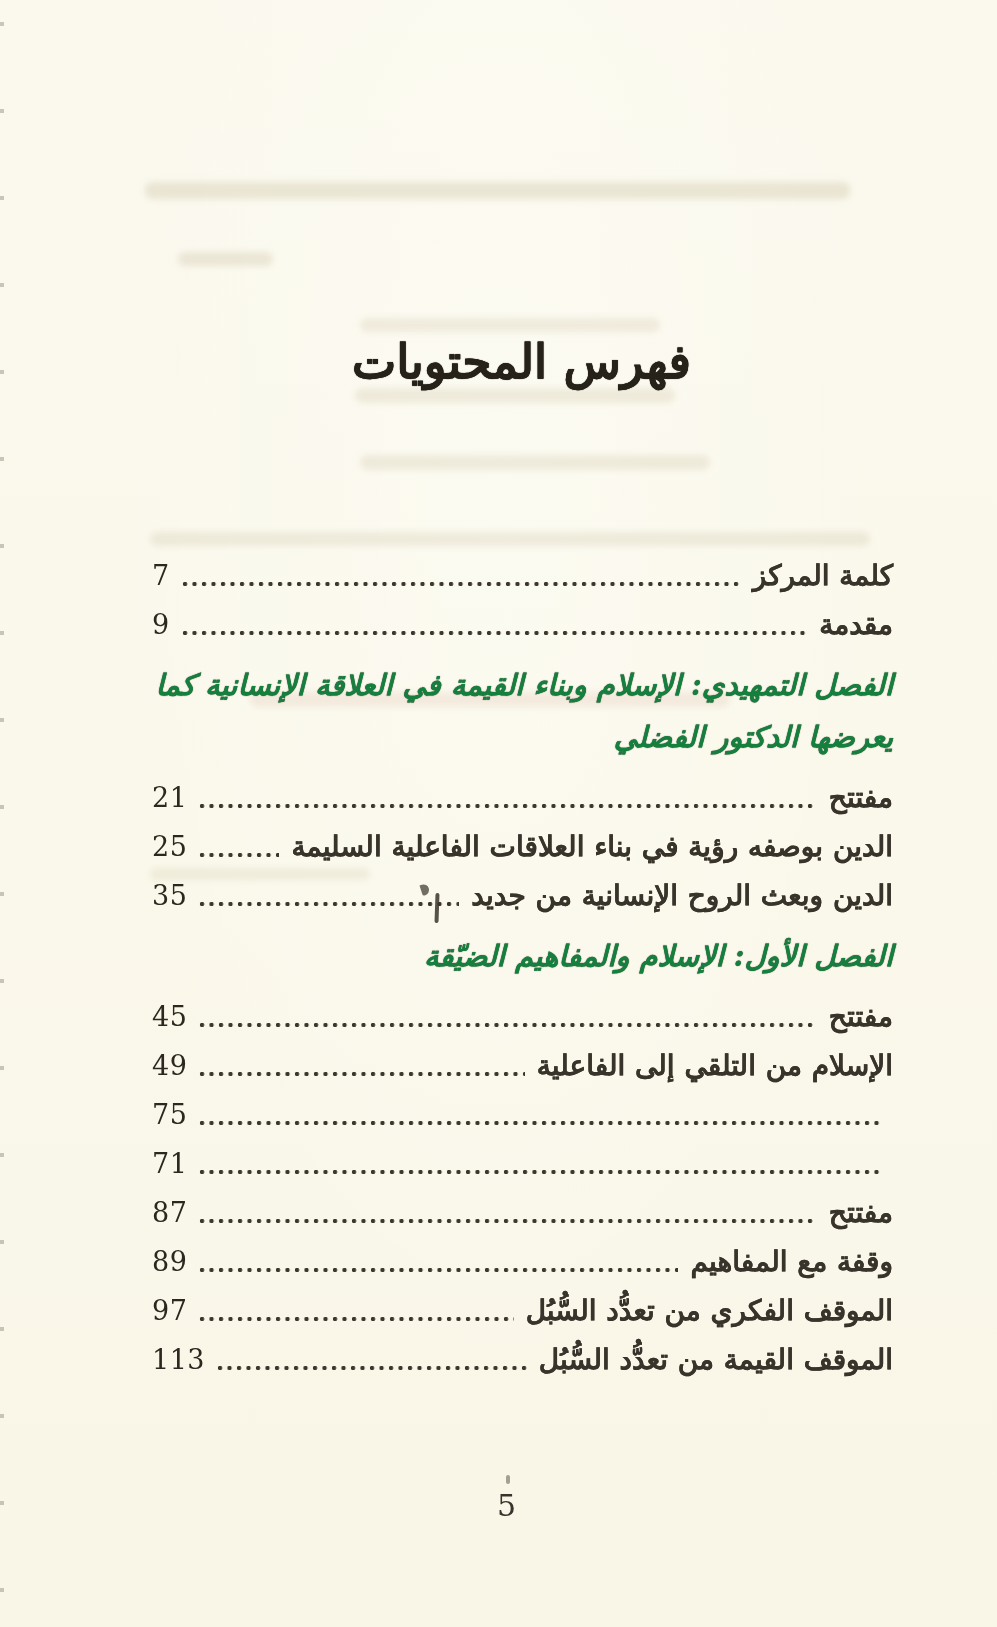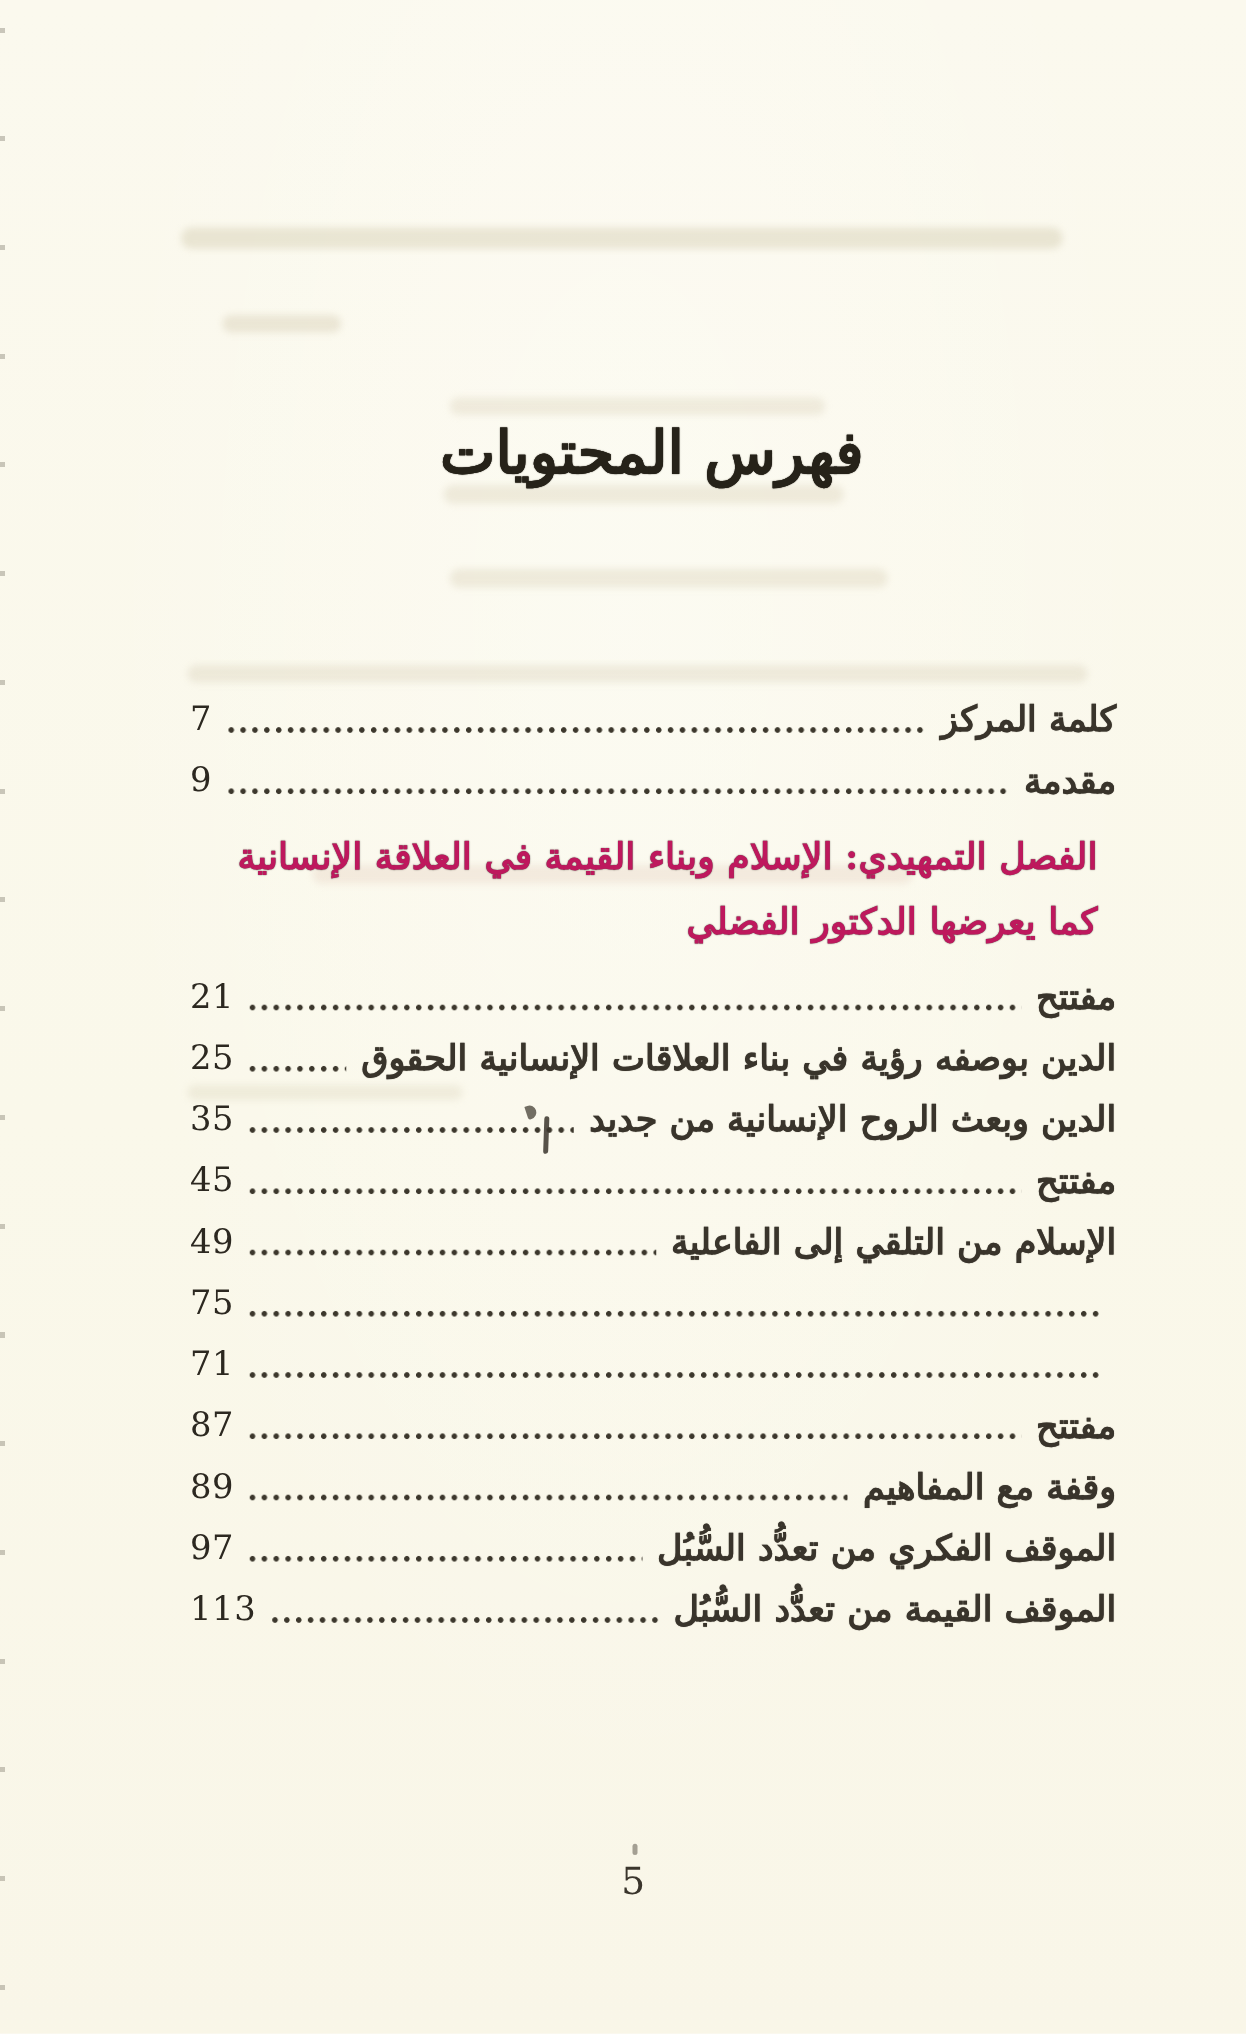--- a/index.html
+++ b/index.html
@@ -40,23 +40,24 @@
     content:"";position:absolute;left:2px;right:2px;bottom:13px;height:6px;
     background:radial-gradient(circle at 3px 3px, #3c372c 1.9px, rgba(0,0,0,0) 2.5px);
     background-size:9.5px 6px;background-repeat:repeat-x;
   }
   .row .p{
     font-family:"DejaVu Serif","Liberation Serif",serif;
     font-size:27px;font-weight:normal;color:#2c2820;direction:ltr;
     text-shadow:none;letter-spacing:.5px;
   }
   .chapter{
-    line-height:52px;margin:10px 15px;text-align:right;
-    font-size:29px;font-weight:bold;color:#be185d;
+    line-height:52px;margin:10px 0;text-align:right;
+    font-size:29px;font-weight:bold;color:#15803d;
     text-shadow:0 0 1px rgba(35,32,26,.9);
+    font-style:italic;
   }
   .folio{
     position:absolute;top:1488px;left:0;right:0;text-align:center;padding-left:16px;
     font-size:30px;color:#3a352c;font-family:"DejaVu Serif","Liberation Serif",serif;
   }
   
   .artifact-stroke{position:absolute;left:435px;top:893px;width:4px;height:30px;background:#3a352c;transform:rotate(2deg);border-radius:2px;opacity:.85;}
   .artifact-comma{position:absolute;left:421px;top:884px;width:8px;height:11px;border-radius:0 6px 6px 2px;background:#443f34;opacity:.75;transform:rotate(-18deg);}
   .artifact-speck{position:absolute;left:506px;top:1475px;width:4px;height:9px;background:#6b655a;opacity:.6;border-radius:2px;}
 </style>
@@ -89,29 +90,30 @@
         <span class="dots"></span>
         <span class="p">9</span>
       </div>
       <div class="chapter">الفصل التمهيدي: الإسلام وبناء القيمة في العلاقة الإنسانية كما يعرضها الدكتور الفضلي</div>
       <div class="row">
         <span class="t">مفتتح</span>
         <span class="dots"></span>
         <span class="p">21</span>
       </div>
       <div class="row">
-        <span class="t">الدين بوصفه رؤية في بناء العلاقات الإنسانية الحقوق</span>
+        <span class="t">الدين بوصفه رؤية في بناء العلاقات الفاعلية السليمة</span>
         <span class="dots"></span>
         <span class="p">25</span>
       </div>
       <div class="row">
         <span class="t">الدين وبعث الروح الإنسانية من جديد</span>
         <span class="dots"></span>
         <span class="p">35</span>
       </div>
+      <div class="chapter">الفصل الأول: الإسلام والمفاهيم الضيّقة</div>
       <div class="row">
         <span class="t">مفتتح</span>
         <span class="dots"></span>
         <span class="p">45</span>
       </div>
       <div class="row">
         <span class="t">الإسلام من التلقي إلى الفاعلية</span>
         <span class="dots"></span>
         <span class="p">49</span>
       </div>

